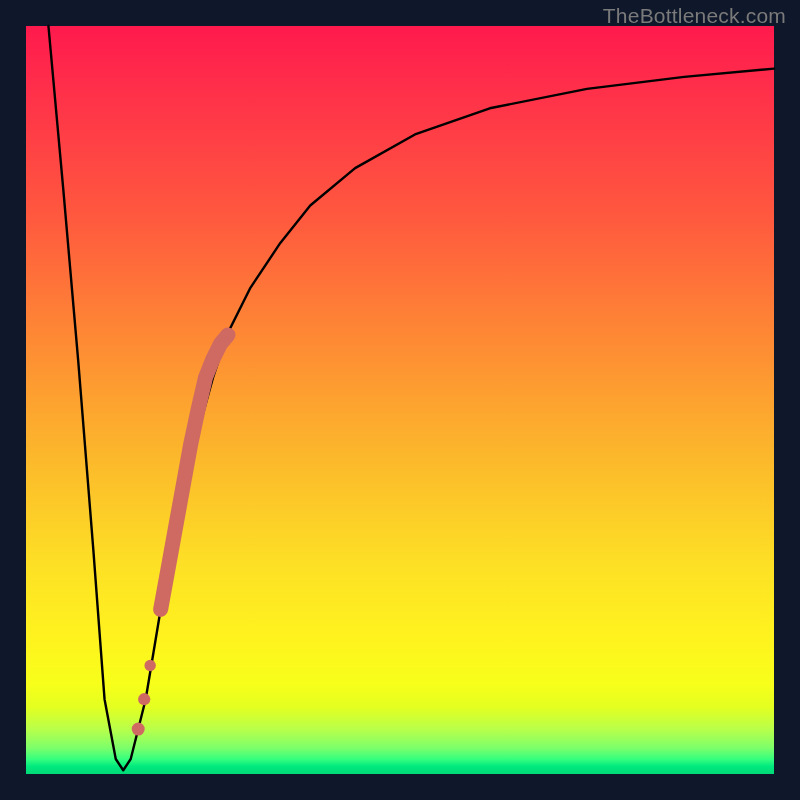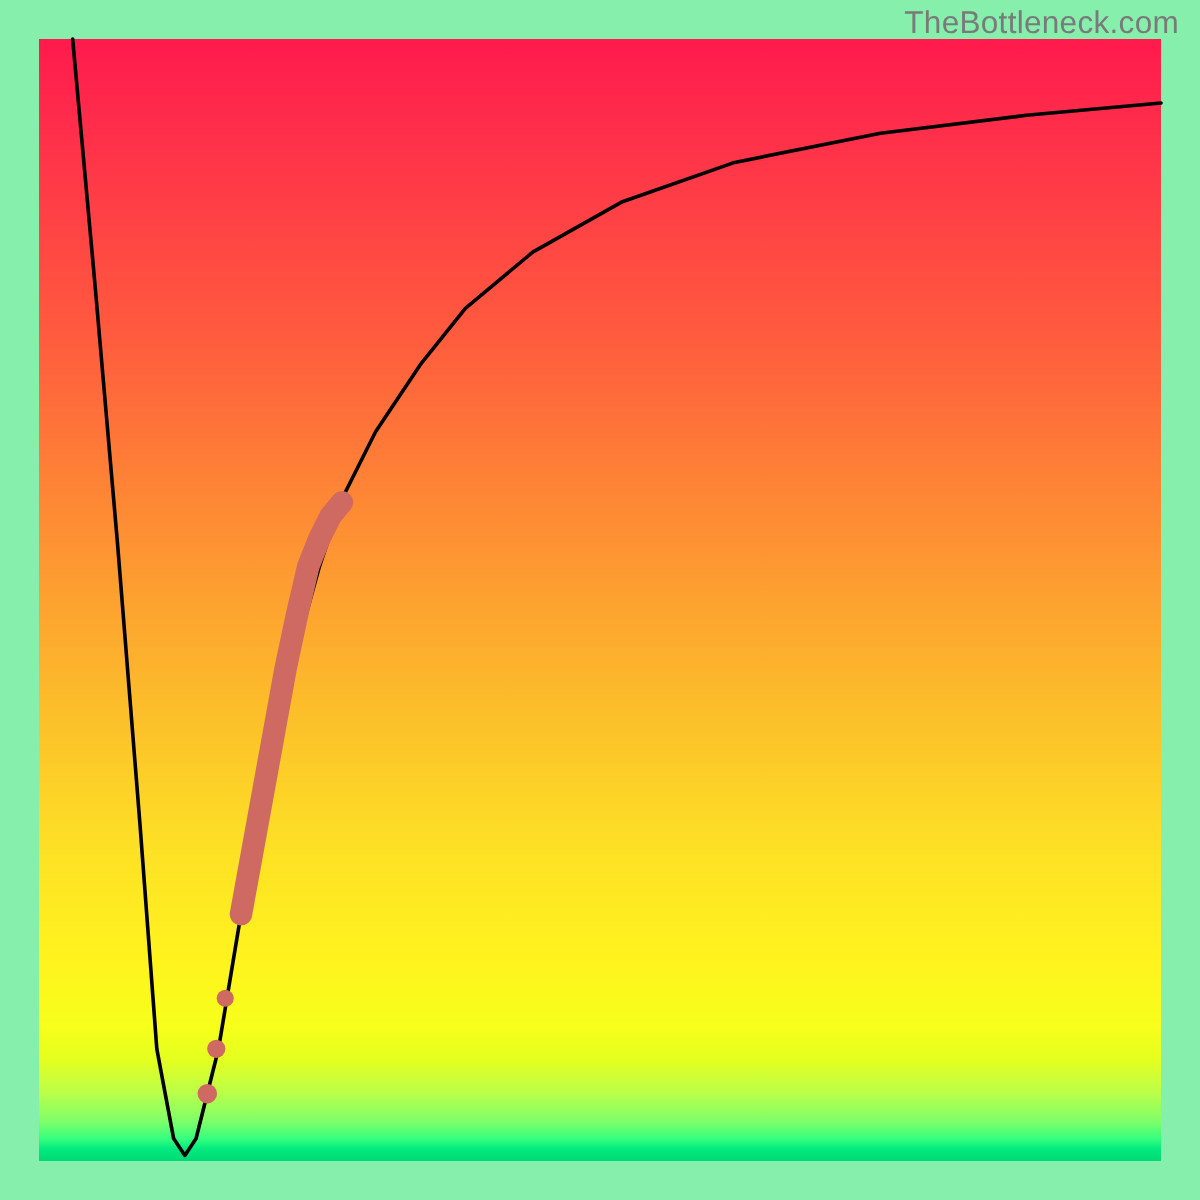--- a/index.html
+++ b/index.html
@@ -8,21 +8,21 @@
     width: 800px;
     height: 800px;
     overflow: hidden;
     background: #000;
     font-family: Arial, Helvetica, sans-serif;
   }
   .frame {
     position: relative;
     width: 800px;
     height: 800px;
-    background: #86efac;
+    background: #0f172a;
   }
   .plot-area {
     position: absolute;
     left: 26px;
     top: 26px;
     width: 748px;
     height: 748px;
     
     background: linear-gradient(
       to bottom,

